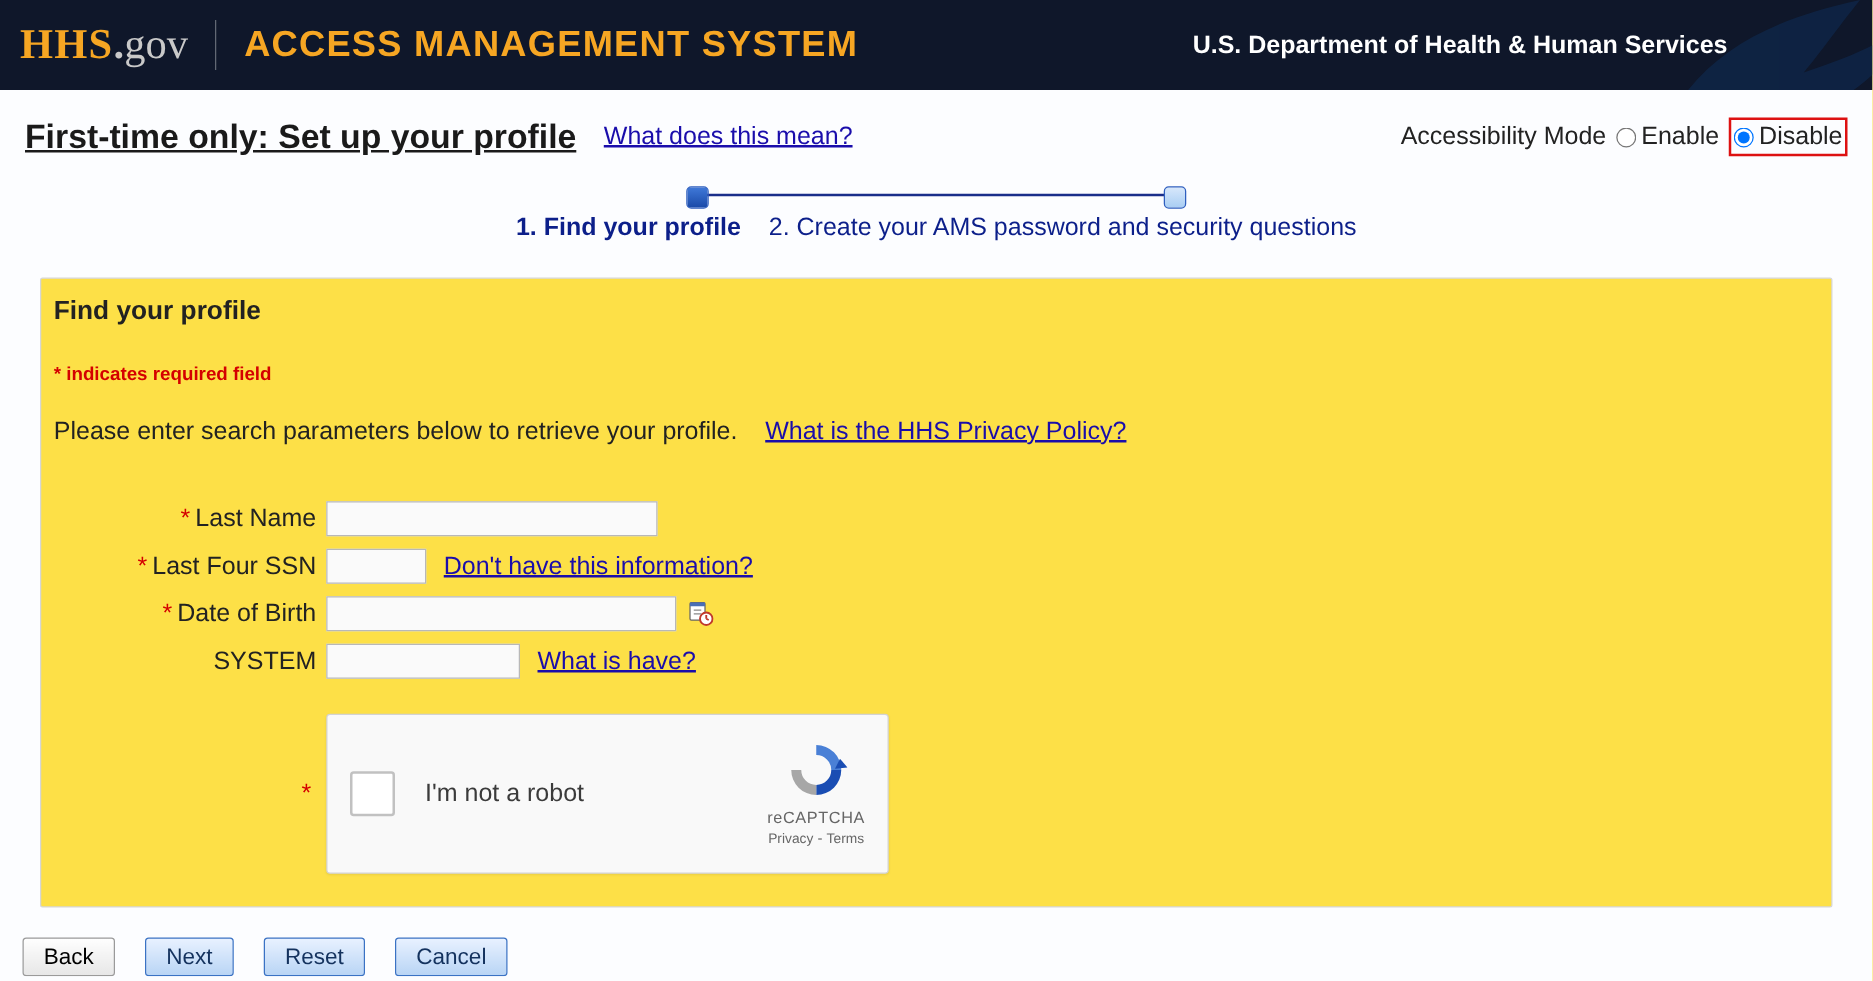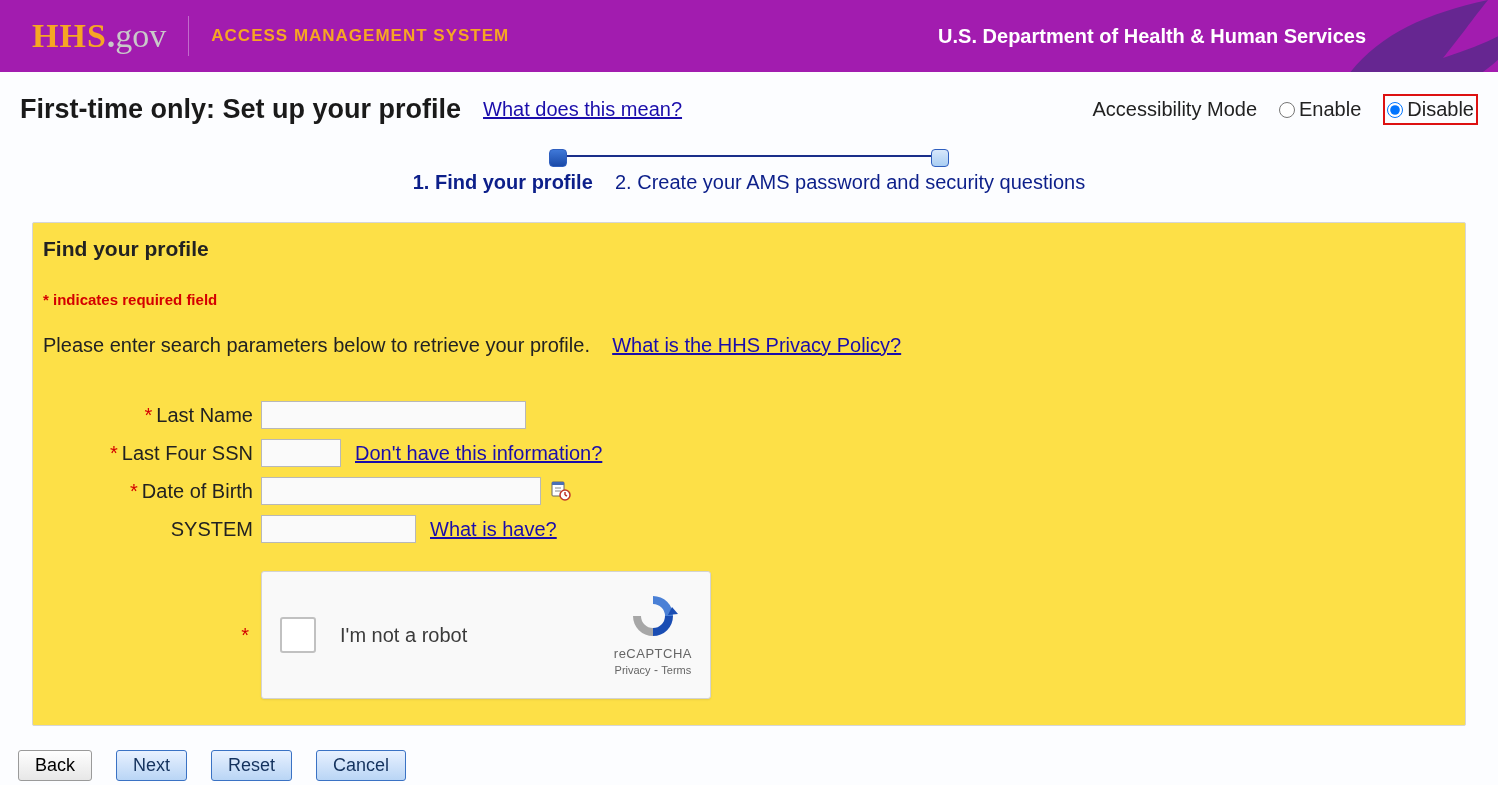--- a/index.html
+++ b/index.html
@@ -1,42 +1,42 @@
 <!DOCTYPE html>
 <html><head>
 <meta charset="utf-8">
 <style>
   * { box-sizing: border-box; margin: 0; padding: 0; }
   body { font-family: Verdana, Arial, sans-serif; background: #fcfdff; color: #222; }
 
   .header {
-    background: #a21caf;
+    background: #0f172a;
     height: 72px;
     display: flex;
     align-items: center;
-    padding: 0 32px;
+    padding: 0 16px;
     position: relative;
     overflow: hidden;
   }
   .header-logo {
     display: flex;
     align-items: baseline;
     font-size: 34px;
     font-weight: bold;
   }
   .logo-hhs { color: #f6a623; font-family: Georgia, serif; font-weight: bold; letter-spacing: 1px; }
   .logo-dot { color: #c9c9c9; font-family: Georgia, serif; }
   .logo-gov { color: #c9c9c9; font-family: Georgia, serif; font-weight: normal; }
   .header-sep {
     width: 1px; height: 40px; background: rgba(255,255,255,0.35);
     margin: 0 22px;
   }
   .header-title {
     color: #f6a623;
-    font-size: 17px;
+    font-size: 29px;
     font-weight: bold;
     letter-spacing: 1px;
   }
   .header-dept {
     color: #fff;
     font-size: 20px;
     font-weight: bold;
     margin-left: auto;
     margin-right: 100px;
   }
@@ -52,33 +52,34 @@
   .top-row {
     display: flex;
     align-items: center;
     padding: 22px 20px 6px 20px;
   }
   .page-title {
     font-size: 27px;
     font-weight: bold;
     color: #1a1a1a;
     margin-right: 22px;
+    text-decoration: underline;
   }
   .help-link {
     color: #1a0dab;
     font-size: 20px;
     text-decoration: underline;
   }
   .spacer { flex: 1; }
   .acc-mode {
     font-size: 20px;
     color: #222;
     display: flex;
     align-items: center;
-    gap: 20px;
+    gap: 6px;
   }
   .acc-mode label { display: inline-flex; align-items: center; gap: 4px; padding: 2px 2px; }
   .acc-mode input[type=radio]{ width:16px; height:16px; }
   .highlight-red { border: 2px solid #d11; padding: 1px 1px; }
 
   .progress-wrap { margin-top: 18px; }
   .progress-bar {
     position: relative;
     width: 400px;
     height: 14px;

